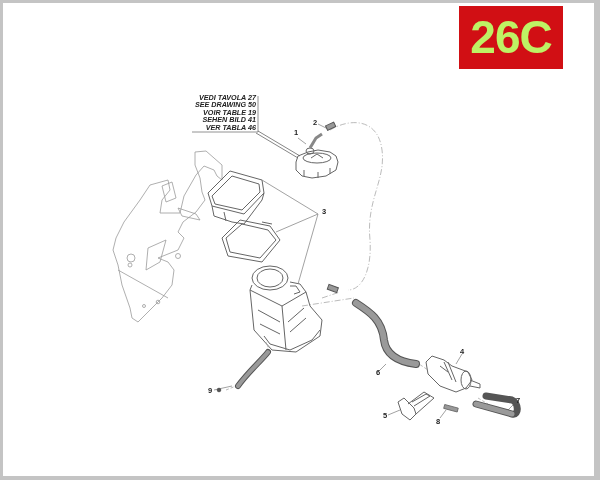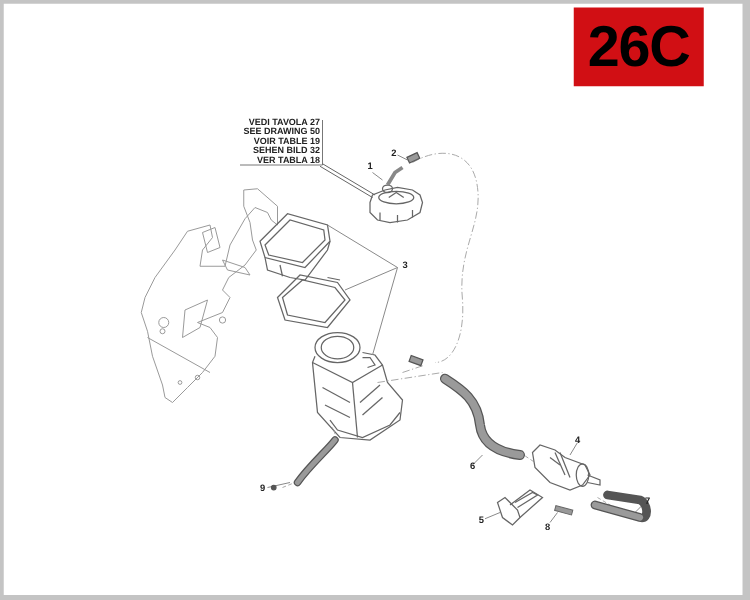--- a/index.html
+++ b/index.html
@@ -7,46 +7,46 @@
     width: 600px; height: 480px; position: relative; overflow: hidden;
     background: #c4c4c4;
     font-family: "Liberation Sans", sans-serif;
   }
   .frame {
     position: absolute; left: 3px; top: 3px; width: 591px; height: 473px;
     background: #ffffff;
   }
   .badge {
     position: absolute; left: 459px; top: 6px; width: 104px; height: 63px;
-    background: #d10f14; color: #000000;
+    background: #d10f14; color: #bef264;
     font-family: "Liberation Sans", sans-serif; font-weight: bold;
     font-size: 46px; line-height: 63px; text-align: center; letter-spacing: -1px;
   }
   .ref-note {
     position: absolute; left: 190px; top: 94px; width: 66px;
-    font-size: 7.2px; font-weight: bold; line-height: 7.4px; text-align: right; color: #222;
+    font-size: 7.2px; font-weight: bold; line-height: 7.4px; text-align: right; color: #222; font-style: italic;
   }
   .callout {
     position: absolute; font-size: 7.5px; font-weight: bold; color: #222;
   }
   svg.drawing { position: absolute; left: 0; top: 0; }
 </style>
 </head>
 <body>
 
 <div class="frame"></div>
 
 <div class="badge">26C</div>
 
 <div class="ref-note">
   <div>VEDI TAVOLA 27</div>
   <div>SEE DRAWING 50</div>
   <div>VOIR TABLE 19</div>
-  <div>SEHEN BILD 32</div>
-  <div>VER TABLA 18</div>
+  <div>SEHEN BILD 41</div>
+  <div>VER TABLA 46</div>
 </div>
 
 <svg class="drawing" width="600" height="480" viewBox="0 0 600 480">
   <g fill="none" stroke="#8a8a8a" stroke-width="0.8">
 
     <polyline points="192,132 258,132 258,96" stroke="#777"></polyline>
     <line x1="256" y1="133" x2="298" y2="158" stroke="#666"></line>
     <line x1="258" y1="131" x2="300" y2="156" stroke="#666"></line>
 
     <g stroke="#9a9a9a">

